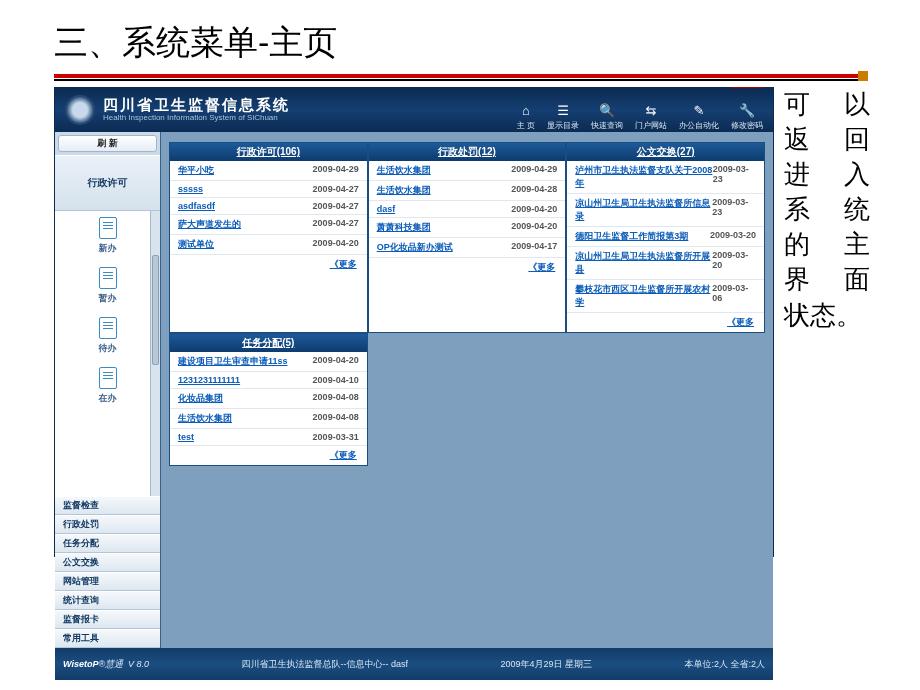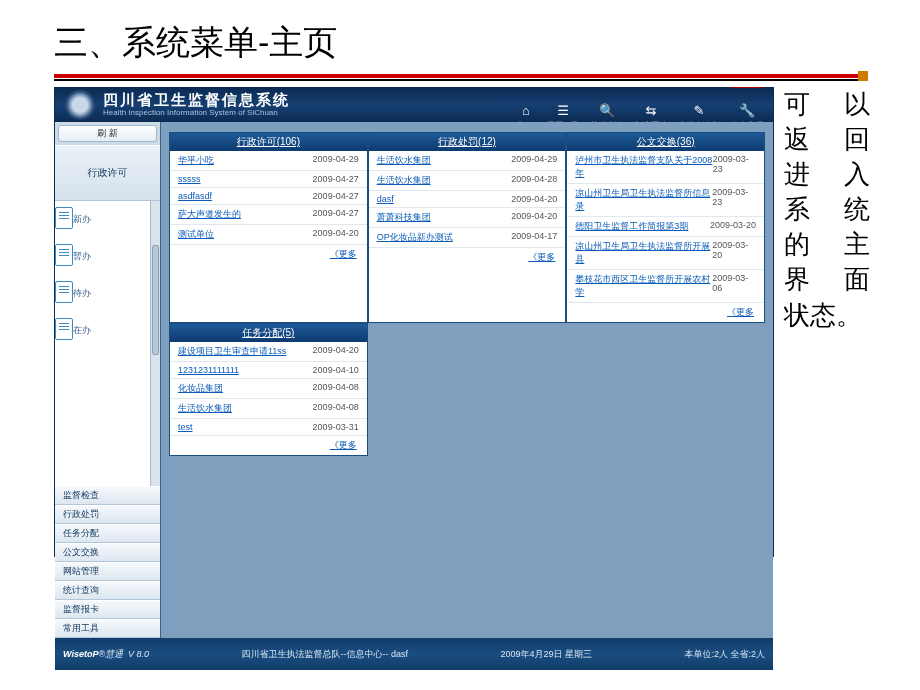--- a/index.html
+++ b/index.html
@@ -4,35 +4,35 @@
 <style>
 *{margin:0;padding:0;box-sizing:border-box;}
 body{font-family:"Microsoft YaHei","SimSun",sans-serif;background:#fff;width:920px;height:690px;position:relative;overflow:hidden;}
 .slide-title{font-size:34px;padding:20px 0 8px 54px;color:#000;border-radius:30px;}
 .title-underline{position:relative;margin:0 54px 6px 54px;}
 .title-underline .red{height:4px;background:#cc0000;}
 .title-underline .black{height:2px;background:#000;margin-top:1px;}
 .title-underline .marker{position:absolute;right:-2px;top:-3px;width:10px;height:10px;background:#cc7a00;}
 .content-row{display:flex;padding:0 18px 0 54px;gap:10px;}
 .app-shell{flex:0 0 720px;height:470px;border:1px solid #0b2b52;background:#7e9fbd;position:relative;font-size:10px;}
-.app-header{background:linear-gradient(#0b2b52,#153f72,#0b2b52);color:#fff;height:34px;display:flex;align-items:center;padding:0 10px;position:relative;}
+.app-header{background:linear-gradient(#0b2b52,#153f72,#0b2b52);color:#fff;height:44px;display:flex;align-items:center;padding:0 10px;position:relative;}
 .logo-badge{width:30px;height:30px;border-radius:50%;background:radial-gradient(circle,#c9d8ea 40%,#3a5f8a 70%);border:2px solid #2a4970;margin-right:8px;}
 .app-title{display:flex;flex-direction:column;line-height:1.1;}
 .app-title .cn{font-size:15px;font-weight:bold;letter-spacing:2px;}
 .app-title .en{font-size:8px;color:#a8c1da;}
 .toolbar{position:absolute;right:10px;top:14px;display:flex;gap:12px;}
 .tool-btn{display:flex;flex-direction:column;align-items:center;color:#d7e5f3;font-size:8px;cursor:pointer;}
 .tool-btn .ico{width:16px;height:16px;margin-bottom:2px;display:flex;align-items:center;justify-content:center;font-size:13px;color:#fff;}
 .exit-btn{position:absolute;right:10px;top:-1px;background:linear-gradient(#a00,#700);color:#fff;font-size:8px;padding:1px 8px;border-radius:0 0 6px 6px;cursor:pointer;}
-.app-body{display:flex;height:516px;background:#6d28d9;}
+.app-body{display:flex;height:516px;background:#6d28d9;font-weight:bold;}
 .sidebar{width:106px;background:#ccd9e6;border-right:1px solid #3a5f8a;display:flex;flex-direction:column;}
 .refresh{background:linear-gradient(#fff,#e5edf5);border:1px solid #9fb7cd;border-radius:3px;margin:3px;font-size:9px;text-align:center;padding:1px 0;color:#222;cursor:pointer;}
 .side-head{background:linear-gradient(#eaf1f7,#d5e1ec);text-align:center;font-size:10px;padding:20px 0;color:#143a63;border-top:1px solid #fff;border-bottom:1px solid #b3c5d6;}
 .side-icons{background:#fff;flex:1;overflow:hidden;}
-.side-doc{display:flex;flex-direction:row;align-items:center;padding:6px 0;font-size:9px;color:#3a5f8a;cursor:pointer;}
+.side-doc{display:flex;flex-direction:column;align-items:center;padding:6px 0;font-size:9px;color:#3a5f8a;cursor:pointer;}
 .doc-ico{width:18px;height:22px;border:1.5px solid #3a8ac3;border-radius:2px;position:relative;margin-bottom:3px;}
 .doc-ico:before{content:"";position:absolute;top:4px;left:3px;right:3px;height:1px;background:#3a8ac3;box-shadow:0 3px 0 #3a8ac3,0 6px 0 #3a8ac3;}
 .side-menu{background:#ccd9e6;}
 .side-item{background:linear-gradient(#f5f8fb,#dde7f0);border-top:1px solid #fff;border-bottom:1px solid #b3c5d6;padding:2px 8px;font-size:9px;color:#143a63;cursor:pointer;}
 .main{flex:1;background:#7e9fbd;padding:10px 8px;position:relative;}
 .panel-grid{display:grid;grid-template-columns:1fr 1fr 1fr;}
 .panel{background:#fff;border:1px solid #1a4d80;}
 .panel-head{background:linear-gradient(#1e5a99,#0d3b6e);color:#fff;text-align:center;font-size:10px;padding:2px 0;cursor:pointer;}
 .panel-head span{text-decoration:underline;color:#fff;}
 .panel-row{display:flex;justify-content:space-between;padding:3px 8px;font-size:9px;border-bottom:1px solid #e1e7ee;}
@@ -178,21 +178,21 @@
                 <span class="r">2009-04-20</span>
               </div>
             <div class="panel-row">
                 <span class="l">OP化妆品新办测试</span>
                 <span class="r">2009-04-17</span>
               </div>
             <div class="panel-more"><span>《更多</span></div>
           </div>
 
           <div class="panel">
-            <div class="panel-head"><span>公文交换(36)</span></div>
+            <div class="panel-head"><span>公文交换(27)</span></div>
             <div class="panel-row">
                 <span class="l">泸州市卫生执法监督支队关于2008年</span>
                 <span class="r">2009-03-23</span>
               </div>
             <div class="panel-row">
                 <span class="l">凉山州卫生局卫生执法监督所信息录</span>
                 <span class="r">2009-03-23</span>
               </div>
             <div class="panel-row">
                 <span class="l">德阳卫生监督工作简报第3期</span>

